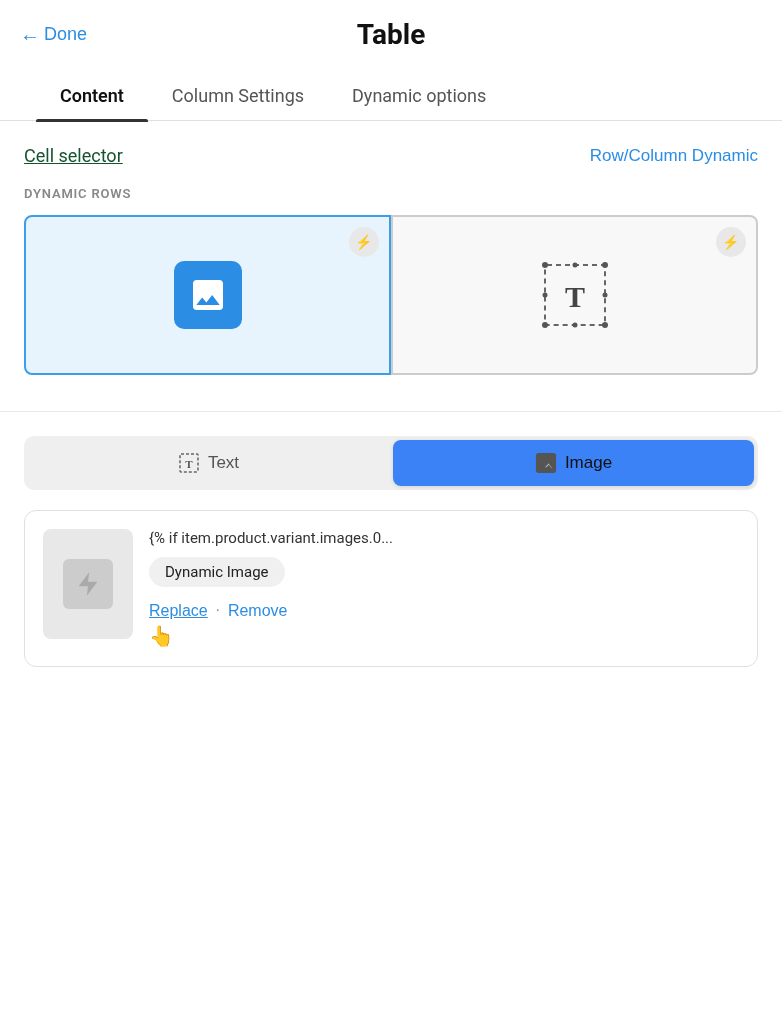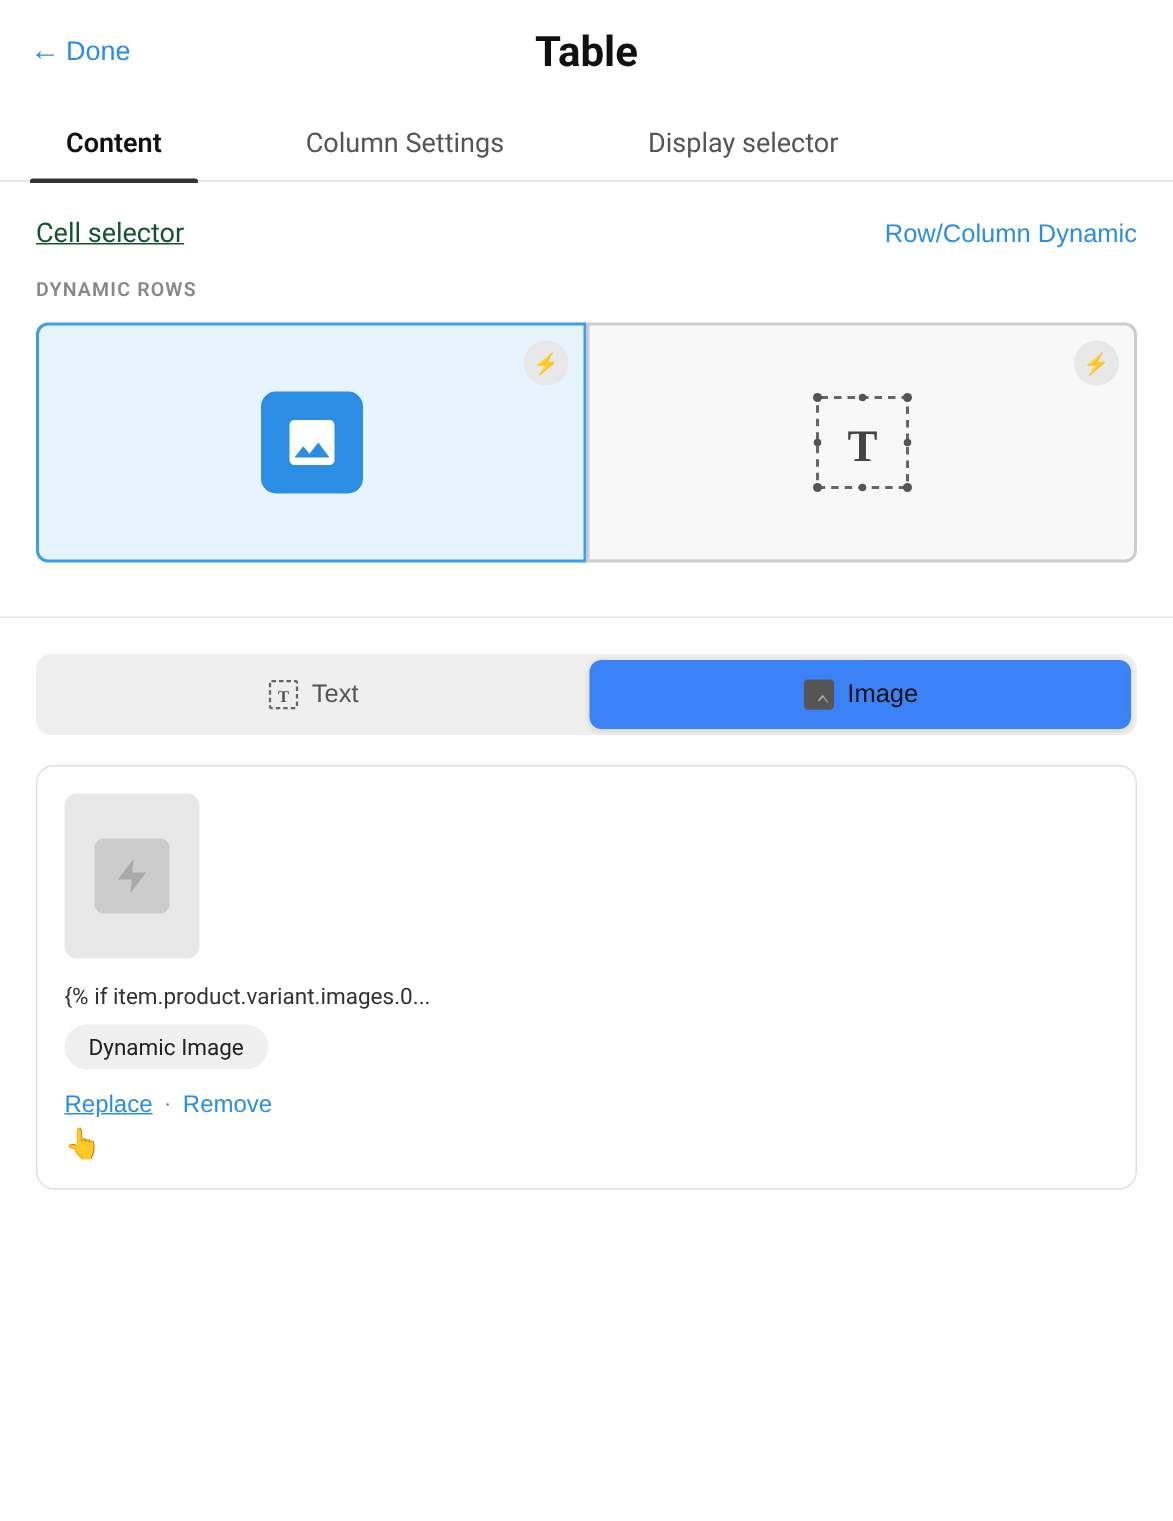--- a/index.html
+++ b/index.html
@@ -38,23 +38,22 @@
     .page-title {
       font-size: 28px;
       font-weight: 700;
       color: #111;
     }
 
     
     .tabs {
       display: flex;
       border-bottom: 1.5px solid #e0e0e0;
-      padding: 0 20px;
+      padding: 0 36px;
       margin-top: 8px;
-      gap: 48px;
     }
     .tab {
       padding: 14px 24px 14px;
       font-size: 18px;
       color: #555;
       cursor: pointer;
       position: relative;
       white-space: nowrap;
     }
     .tab.active {
@@ -226,21 +225,20 @@
     }
 
     
     .image-card {
       border: 1.5px solid #e0e0e0;
       border-radius: 12px;
       padding: 18px;
       display: flex;
       align-items: flex-start;
       gap: 16px;
-      flex-direction: column;
     }
     .image-thumb {
       width: 90px;
       height: 110px;
       background: #e8e8e8;
       border-radius: 8px;
       display: flex;
       align-items: center;
       justify-content: center;
       flex-shrink: 0;
@@ -317,21 +315,21 @@
 </div>
 
 <div class="tabs">
   <div class="tab active">
     <span>Content</span>
   </div>
   <div class="tab">
     <span>Column Settings</span>
   </div>
   <div class="tab">
-    <span>Display selector</span>
+    <span>Dynamic options</span>
   </div>
 </div>
 
 <div class="content-area">
 
   <div class="cell-selector-row">
     <span class="cell-selector-label">Cell selector</span>
     <button class="row-col-settings">Row/Column Dynamic</button>
   </div>
 

